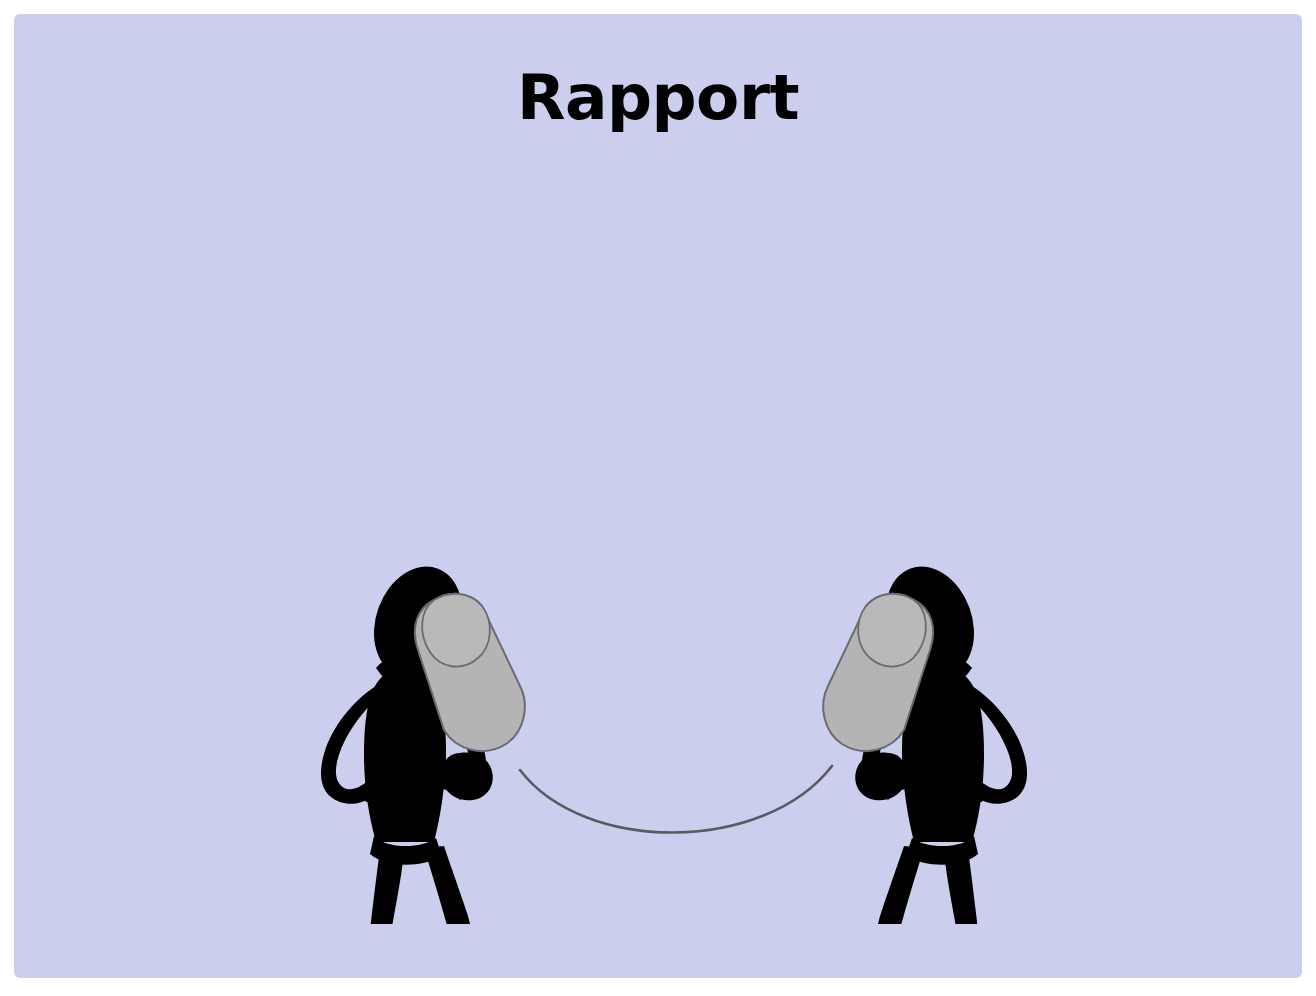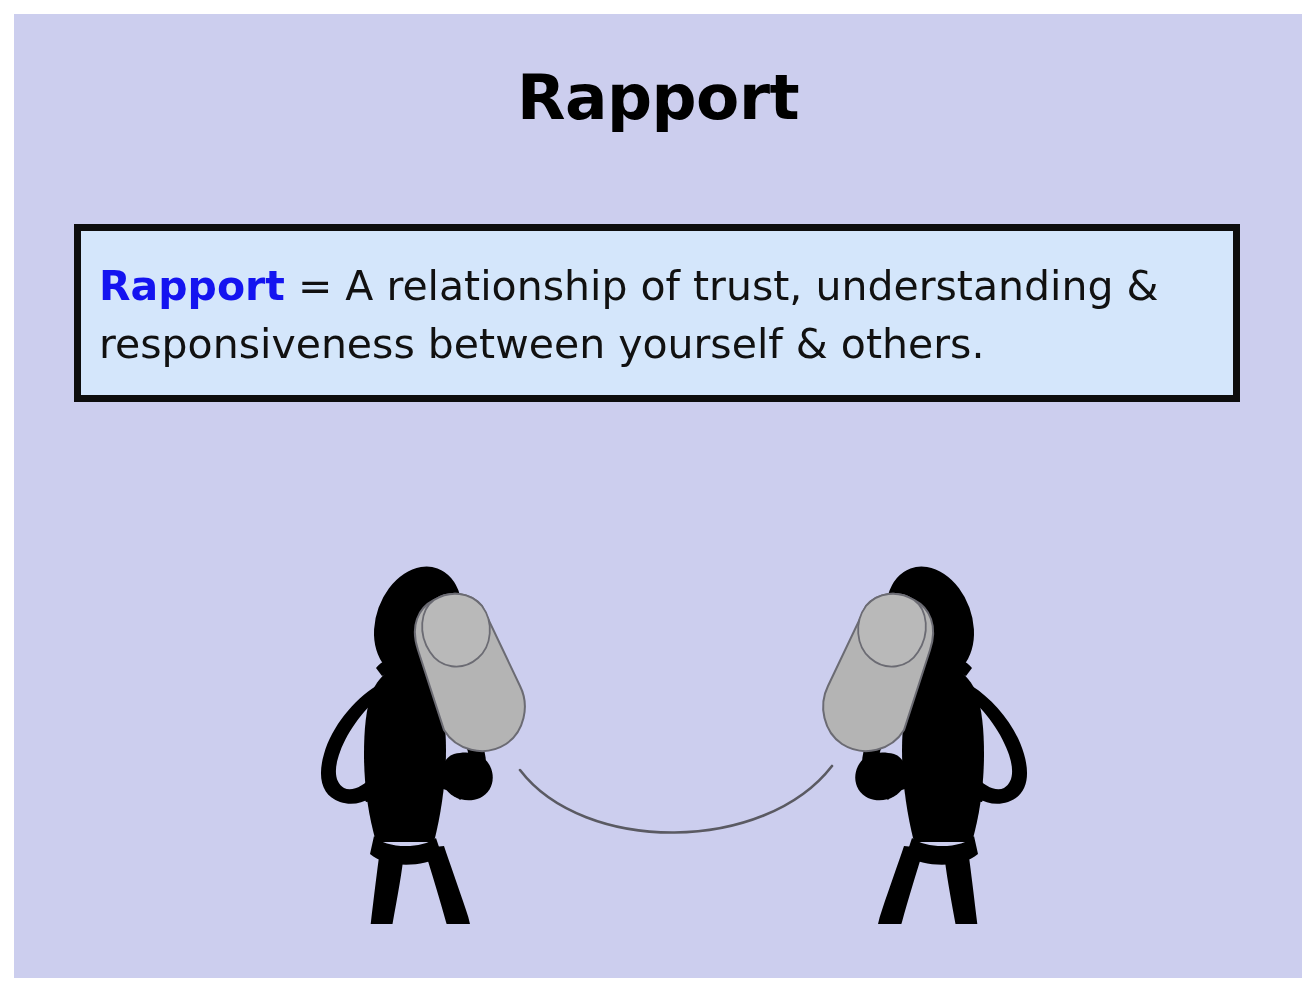--- a/index.html
+++ b/index.html
@@ -15,20 +15,21 @@
   }
 
   #slide {
     position: absolute;
     left: 14px;
     top: 14px;
     width: 1288px;
     height: 964px;
     background: #ccceee;
     overflow: hidden;
+    border-radius: 6px;
   }
 
   
   #slide-title {
     position: absolute;
     left: 0;
     top: 52px;
     width: 1288px;
     text-align: center;
     font-size: 63px;
@@ -84,23 +85,20 @@
     height: 470px;
   }
 </style>
 </head>
 <body>
 
 <div id="slide">
 
   <div id="slide-title">Rapport</div>
 
-  <div id="definition-box">
-    <div id="definition-text"><span class="kw">Rapport</span><span class="rest"> = A relationship of trust, understanding &amp; responsiveness  between yourself &amp; others.</span></div>
-  </div>
 
   <div id="illustration">
     <svg viewBox="0 0 780 470" xmlns="http://www.w3.org/2000/svg" aria-hidden="true">
 
       <g>
         <path d="M 236 316 C 300 400 480 400 548 312" fill="none" stroke="#5a5a62" stroke-width="2.6" stroke-linecap="round"></path>
       </g>
 
       <g>
 

